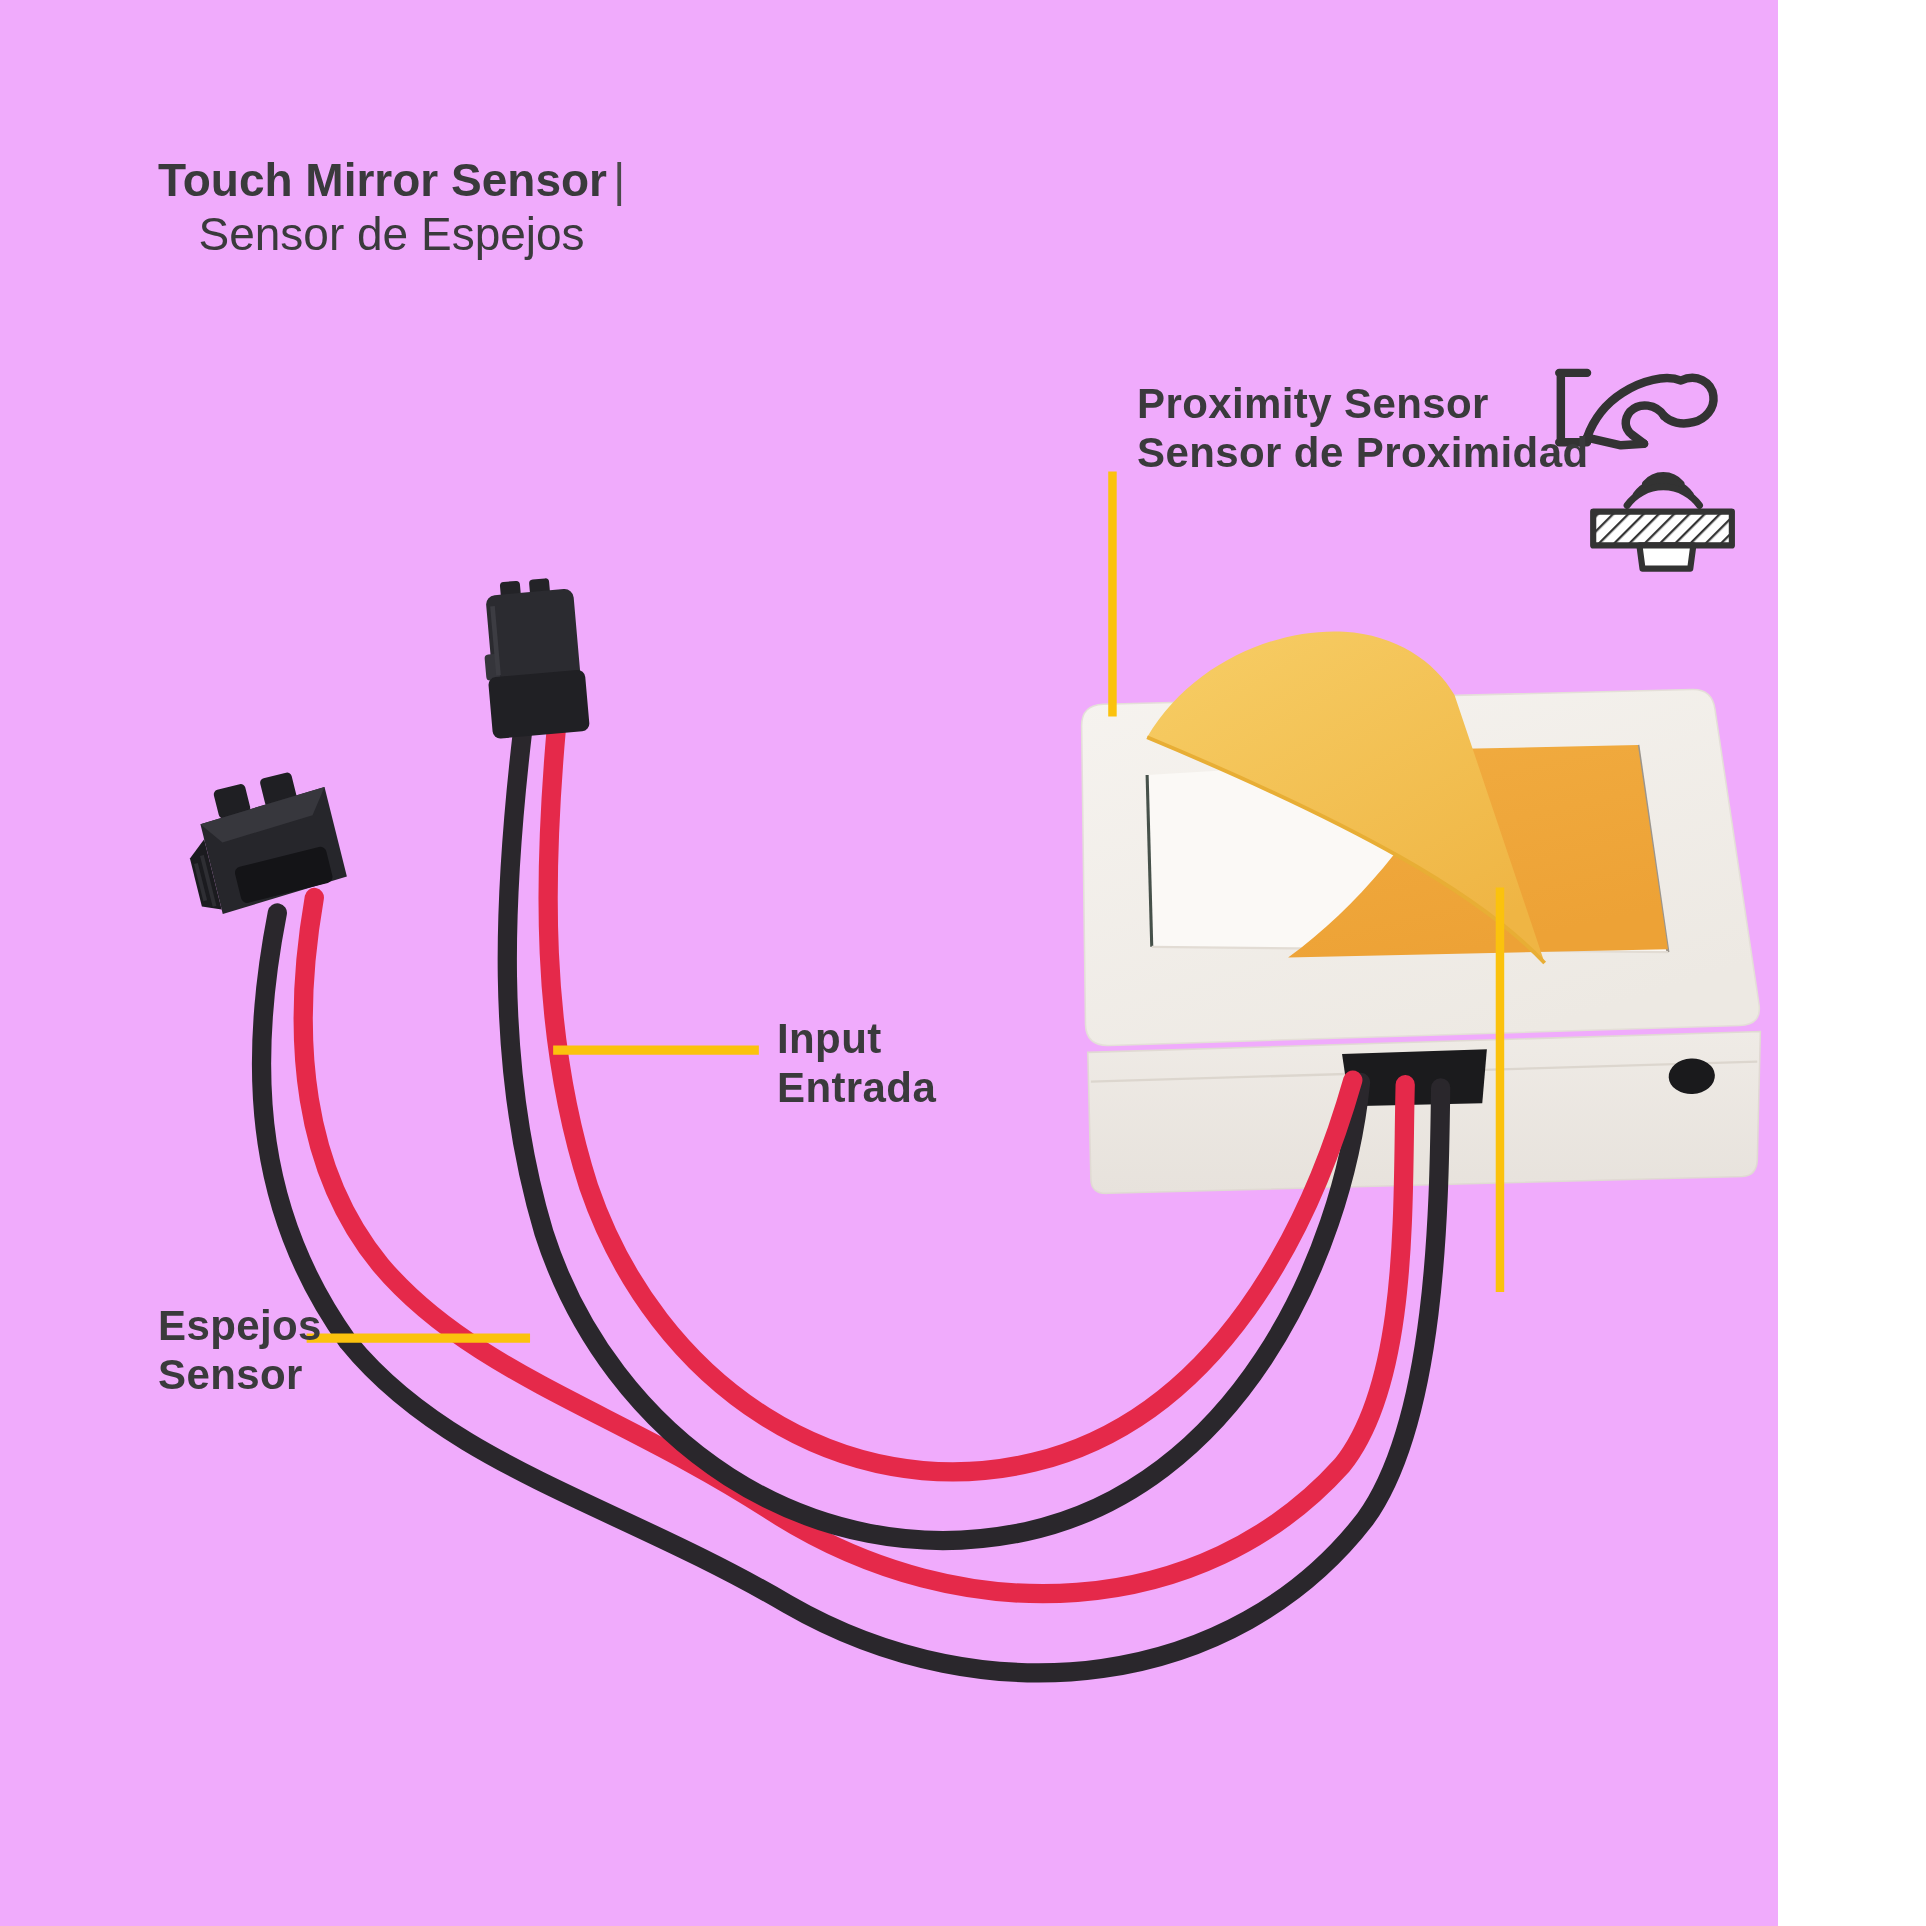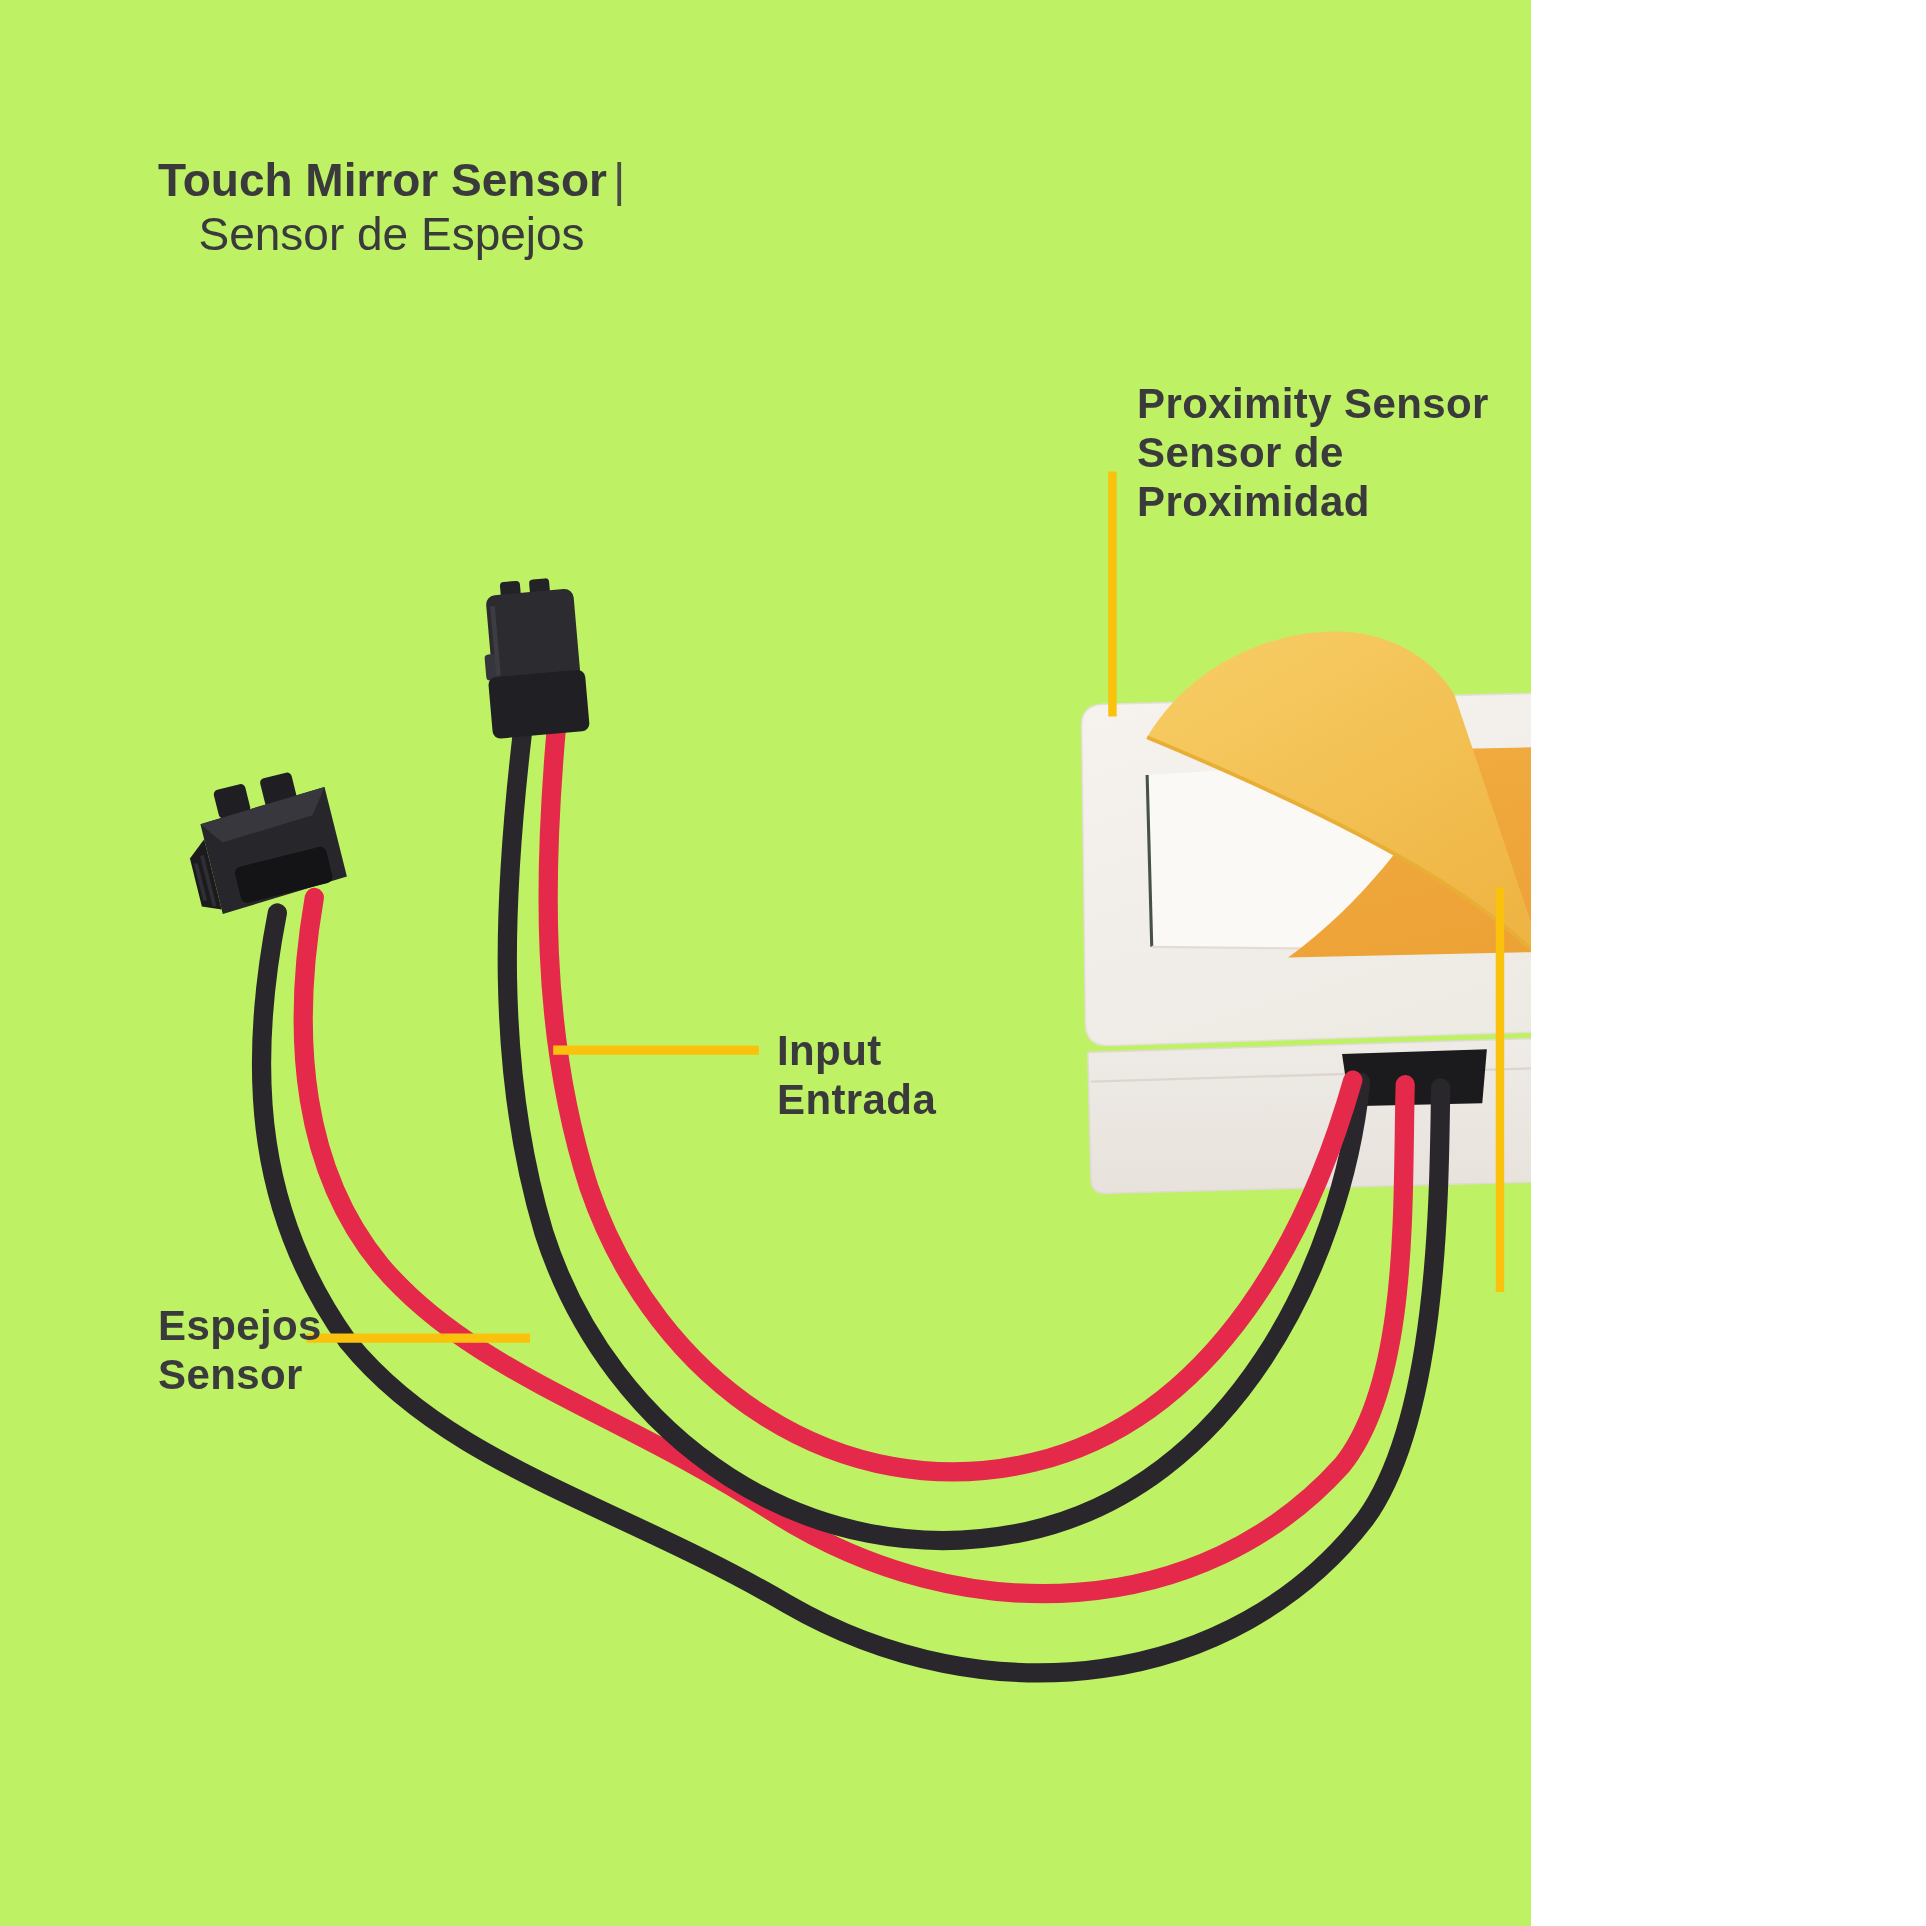--- a/index.html
+++ b/index.html
@@ -1,29 +1,29 @@
 <!DOCTYPE html>
 <html style="font-size:12.3px"><head>
 <meta charset="utf-8">
 <style>
   html,body{margin:0;padding:0;background:#ffffff;}
   .canvas{
-    position:relative;width:1531px;height:1926px;background:#bef264;overflow:hidden;
+    position:relative;width:1778px;height:1926px;background:#f0abfc;overflow:hidden;
     font-family:"Liberation Sans", sans-serif;color:#3a3a3c;
   }
   .art{position:absolute;left:0;top:0;width:1926px;height:1926px;}
   .label{position:absolute;line-height:49px;font-size:42px;letter-spacing:0.4px;}
   .label .en{font-weight:bold;display:block;}
   .label .es{font-weight:bold;display:block;}
   .title-block{position:absolute;left:158px;top:153px;font-size:46px;line-height:54px;}
   .title-block .l1{font-weight:bold;}
   .title-block .pipe{font-weight:400;color:#4a4a4a;padding-left:6.2px;}
   .title-block .l2{font-weight:normal;text-align:center;}
   .lbl-proximity{left:1137px;top:379px;}
-  .lbl-input{left:777px;top:1014px;margin-top:12px;}
+  .lbl-input{left:777px;top:1014px;}
   .lbl-output{left:158px;top:1301px;}
   .lbl-adhesive{left:1537px;top:1261px;}
 </style>
 </head>
 <body>
 
 <div class="canvas">
 
   <svg class="art" viewBox="0 0 2500 2500" xmlns="http://www.w3.org/2000/svg">
     <defs>

